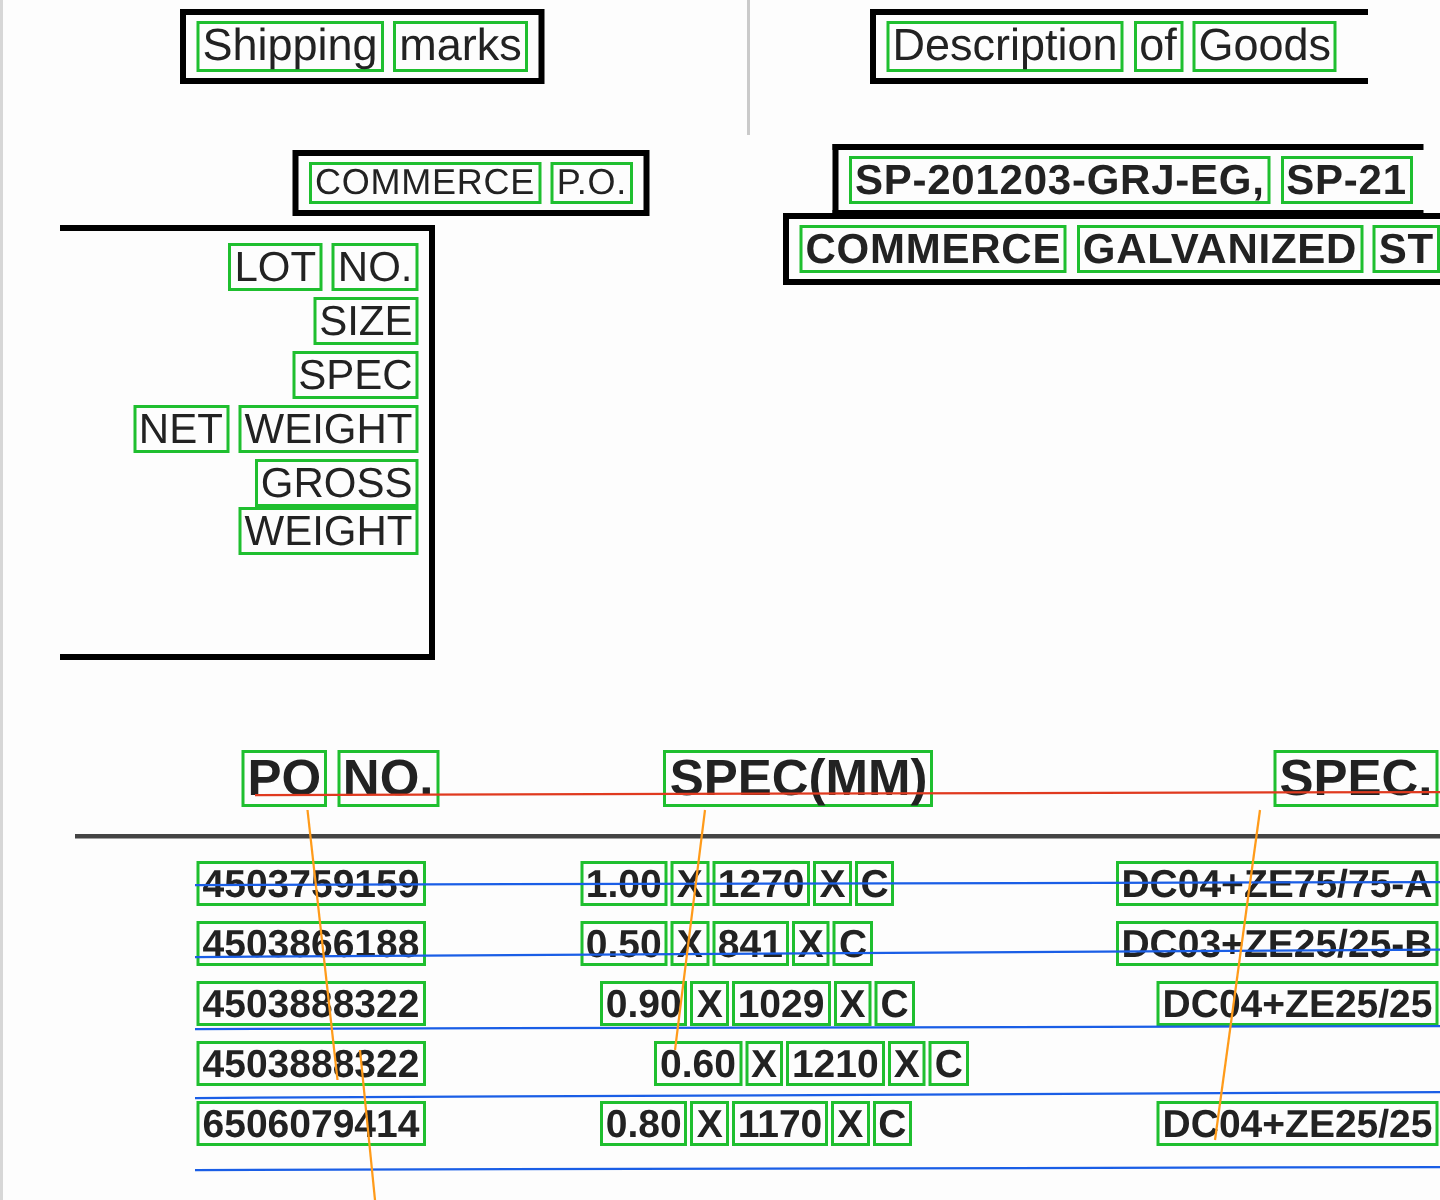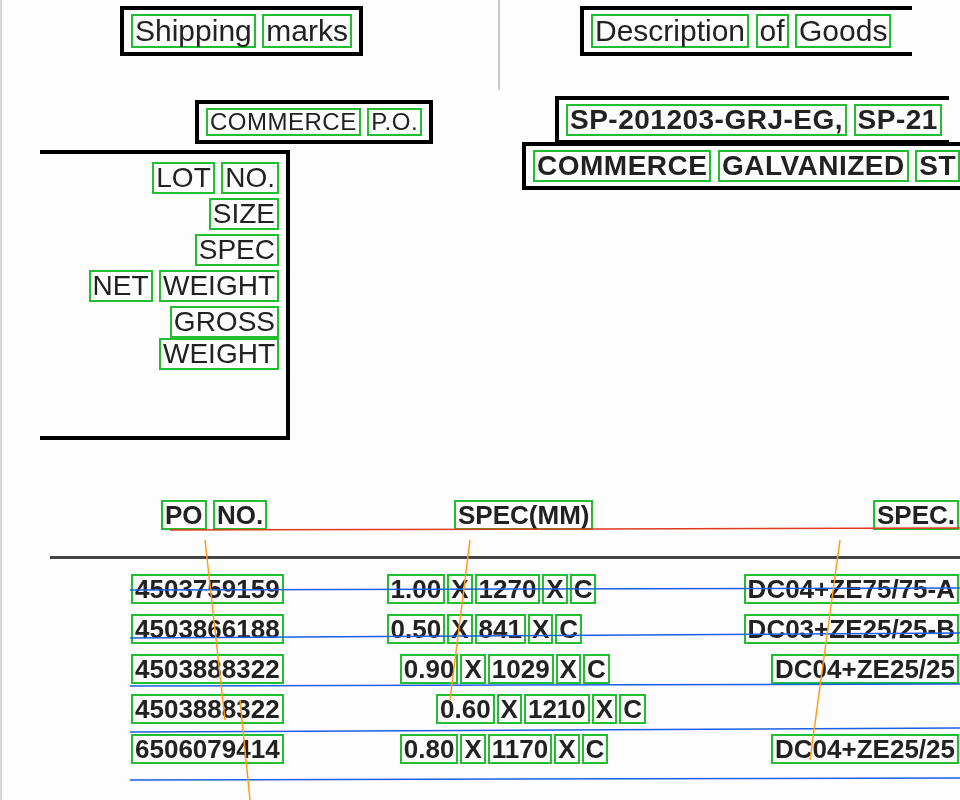--- a/index.html
+++ b/index.html
@@ -41,21 +41,21 @@
   .ship-col .tok, .desc-col .tok { font-size: 30px; font-weight: 400; }
   .po-hdr .tok { font-size: 24px; font-weight: 400; letter-spacing: 0.5px; }
   .labels .tok { font-size: 28px; font-weight: 400; }
   .labels .row { margin: 4px 0; }
   .big .tok { font-size: 28px; font-weight: 600; letter-spacing: 0.5px; }
   .tbl { position: absolute; left: 60px; top: 500px; width: 900px; }
   .tbl .hdr, .tbl .rw { display: flex; }
   .tbl .c1 { width: 280px; }
   .tbl .c2 { width: 300px; }
   .tbl .c3 { flex: 1; white-space: nowrap; }
-  .tbl .hdr .tok { font-size: 26px; font-weight: 700; }
+  .tbl .hdr .tok { font-size: 34px; font-weight: 700; }
   .tbl .rw .tok { font-size: 26px; font-weight: 600; }
   .tbl .rw { margin-top: 10px; }
   .hr {
     position: absolute;
     left: 50px;
     right: 0;
     top: 556px;
     height: 0;
     border-top: 3px solid #444;
   }

